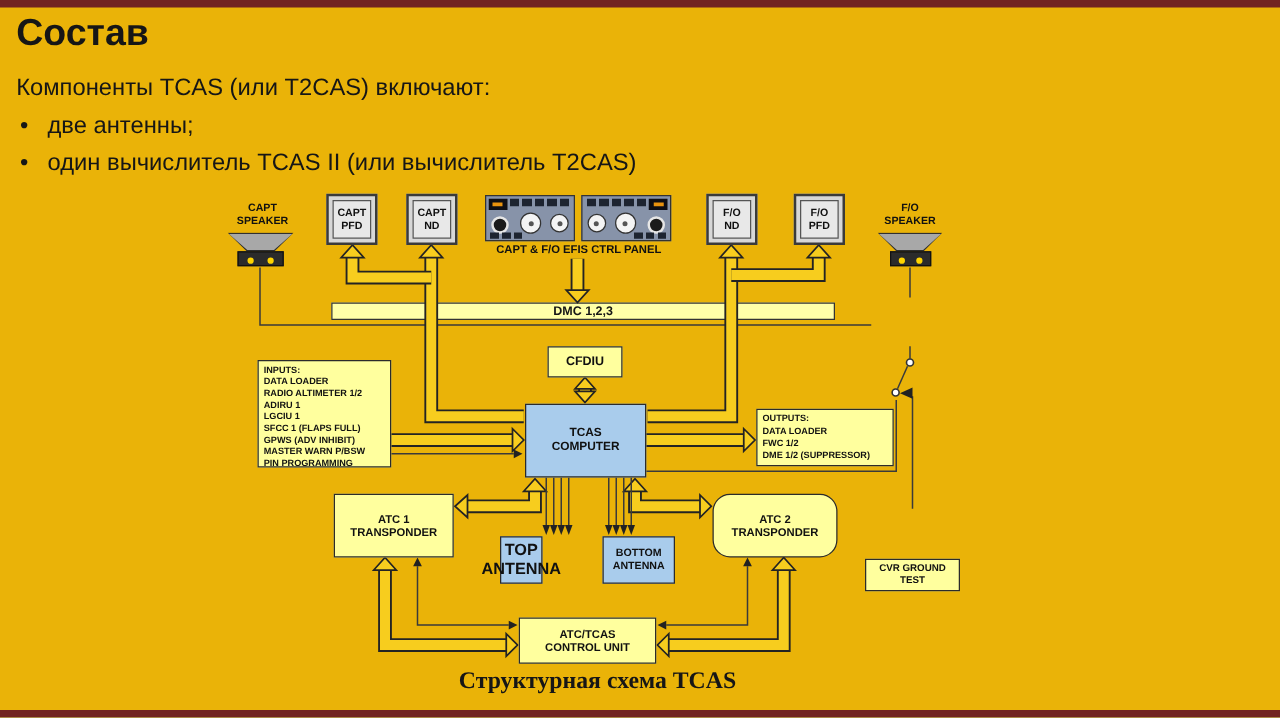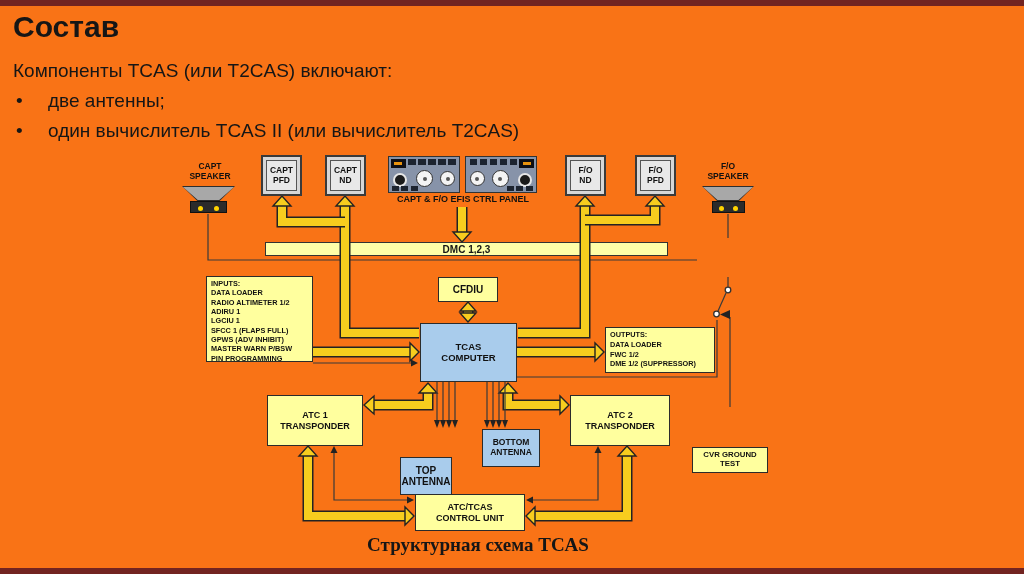--- a/index.html
+++ b/index.html
@@ -1,21 +1,21 @@
 <!DOCTYPE html>
 <html style="--gold: #F7CD1E; --pale-yellow: #FFFF9E; --bar-yellow: #FFFFA8; --blue: #A9CCEC; --maroon: #722421;"><head>
 <meta charset="utf-8">
 <style>
   :root{
     --gold:#F7CD1E; --pale-yellow:#FFFF9E; --bar-yellow:#FFFFA8;
     --blue:#A9CCEC; --maroon:#722421; --ink:#161616;
   }
   html,body{margin:0;padding:0;background:#888;}
   #slide{
-    position:relative; width:1024px; height:574px; background:#f97316;
+    position:relative; width:1024px; height:574px; background:#eab308;
     overflow:hidden; font-family:"Liberation Sans", sans-serif; color:var(--ink);
   }
   .edgebar{position:absolute;left:0;width:1024px;height:6px;background:var(--maroon);}
   .lbl{position:absolute;font-weight:bold;text-align:center;white-space:pre-line;color:#111;line-height:1.12;}
   .ybox,.bbox{
     position:absolute;border:1.5px solid #2b2b2b;display:flex;align-items:center;justify-content:center;
     text-align:center;font-weight:bold;color:#111;white-space:pre-line;line-height:1.15;box-sizing:border-box;
   }
   .ybox{background:var(--pale-yellow);}
   .bbox{background:var(--blue);}
@@ -56,21 +56,21 @@
   .gO{stroke:var(--gold);stroke-width:8;fill:none;stroke-linejoin:miter;stroke-linecap:butt;}
   .ah{fill:var(--gold);stroke:#232323;stroke-width:1.4;stroke-linejoin:miter;}
   .tl{stroke:#3a3a3a;stroke-width:1.2;fill:none;}
   .ta{fill:#222;}
   .sw{fill:#ffffff;stroke:#333;stroke-width:1.3;}
   .z3{z-index:3;}
   #title{position:absolute;left:13px;top:10px;font-size:30px;font-weight:bold;}
   #subtitle{position:absolute;left:13px;top:60px;font-size:19px;}
   .bullet{position:absolute;left:16px;font-size:19px;}
   .bullet::before{content:"•";position:absolute;left:0;top:0;}
-  .bullet span{margin-left:32px;}
+  .bullet span{margin-left:22px;}
   #caption{position:absolute;left:278px;top:534px;width:400px;text-align:center;font-size:19px;font-weight:bold;font-family:Liberation Serif, serif;}
 </style>
 </head>
 <body>
 
 <div id="slide">
   <div class="edgebar" style="top:0;"></div>
   <div class="edgebar" style="top:568px;"></div>
 
   <div id="title">Состав</div>
@@ -250,21 +250,21 @@
 
   <div style="position:absolute;left:265px;top:242px;width:403px;height:14px;background:var(--bar-yellow);
        border:1px solid #333;box-sizing:border-box;z-index:1;display:flex;align-items:center;justify-content:center;
        font-size:10px;font-weight:bold;">
     <span>DMC 1,2,3</span>
   </div>
 
 
   <div class="ybox z3" style="left:438px;top:277px;width:60px;height:25px;font-size:10px;">CFDIU</div>
 
-  <div class="listbox z3" style="left:206px;top:276px;width:107px;height:86px;font-size:7.3px;line-height:9.35px;">
+  <div class="listbox z3" style="left:206px;top:288px;width:107px;height:86px;font-size:7.3px;line-height:9.35px;">
     <div>INPUTS:</div>
     <div class="items">DATA LOADER
 RADIO ALTIMETER 1/2
 ADIRU 1
 LGCIU 1
 SFCC 1 (FLAPS FULL)
 GPWS (ADV INHIBIT)
 MASTER WARN P/BSW
 PIN PROGRAMMING</div>
   </div>
@@ -274,24 +274,24 @@
 
   <div class="listbox z3" style="left:605px;top:327px;width:110px;height:46px;font-size:7.3px;line-height:9.8px;">
     <div>OUTPUTS:</div>
     <div class="items">DATA LOADER
 FWC 1/2
 DME 1/2 (SUPPRESSOR)</div>
   </div>
 
   <div class="ybox z3" style="left:267px;top:395px;width:96px;height:51px;font-size:9px;">ATC 1
 TRANSPONDER</div>
-  <div class="ybox z3" style="left:570px;top:395px;width:100px;height:51px;font-size:9px;">ATC 2
+  <div class="ybox z3" style="left:570px;top:395px;width:100px;height:51px;font-size:9px;border-radius:14px;">ATC 2
 TRANSPONDER</div>
 
-  <div class="bbox z3" style="left:400px;top:429px;width:52px;height:38px;font-size:10px;margin-top:28px;">TOP
+  <div class="bbox z3" style="left:400px;top:429px;width:34px;height:38px;font-size:13px;">TOP
 ANTENNA</div>
   <div class="bbox z3" style="left:482px;top:429px;width:58px;height:38px;font-size:8.5px;">BOTTOM
 ANTENNA</div>
 
   <div class="ybox z3" style="left:692px;top:407px;width:76px;height:26px;font-size:7.8px;margin-top:40px;">CVR GROUND
 TEST</div>
 
   <div class="ybox z3" style="left:415px;top:494px;width:110px;height:37px;font-size:9px;">ATC/TCAS
 CONTROL UNIT</div>
 

